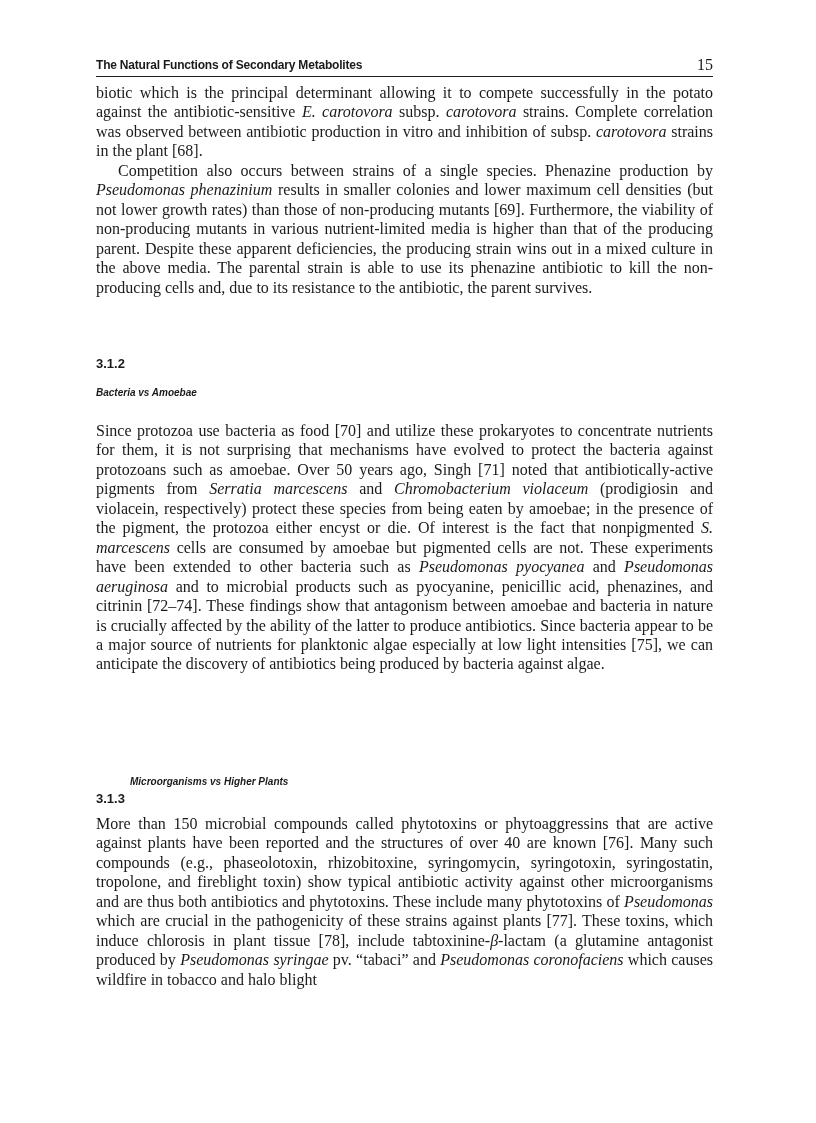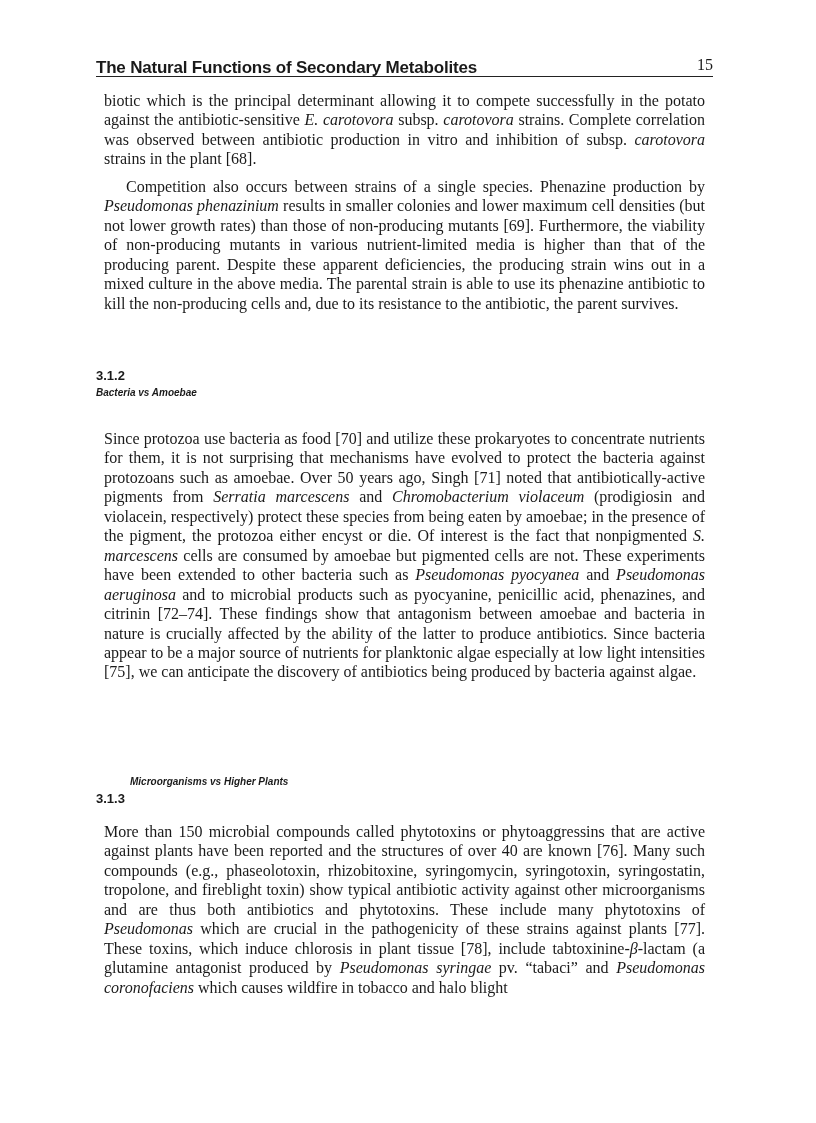--- a/index.html
+++ b/index.html
@@ -1,42 +1,42 @@
 <!DOCTYPE html>
 <html><head>
 <meta charset="utf-8">
 <style>
   html, body { margin:0; padding:0; background:#ffffff; }
   body { width:816px; height:1123px; position:relative; overflow:hidden; color:#1a1a1a; }
   .page { position:absolute; left:96px; top:0; width:617px; }
   .running-head { position:absolute; top:56px; left:0; width:617px; height:20px; border-bottom:1px solid #222; }
-  .running-title { position:absolute; left:0; top:2px; font-family:"Liberation Sans", sans-serif; font-weight:bold; font-size:17px; letter-spacing:-0.2px; }
+  .running-title { position:absolute; left:0; top:2px; font-family:"Liberation Sans", sans-serif; font-weight:bold; font-size:12px; letter-spacing:-0.2px; }
   .page-num { position:absolute; right:0; top:0; font-family:"Liberation Serif", serif; font-size:16px; }
   .body { position:absolute; left:0; width:617px; font-family:"Liberation Serif", serif; font-size:16px; line-height:19.45px; text-align:justify; hyphens:manual; }
-  .body p { margin:8px; }
+  .body p { margin:0; }
   .indent { text-indent:22px; }
   .sec-num { position:absolute; left:0; font-family:"Liberation Sans", sans-serif; font-weight:bold; font-size:13px; }
   .sec-title { position:absolute; left:0; font-family:"Liberation Sans", sans-serif; font-weight:bold; font-style:italic; font-size:10px; }
   i { font-style:italic; }
 </style>
 </head>
 <body>
 
 <div class="page">
   <div class="running-head">
     <span class="running-title">The Natural Functions of Secondary Metabolites</span>
     <span class="page-num">15</span>
   </div>
 
   <div class="body" style="top:83px;">
       <p>biotic which is the principal determinant allowing it to compete successfully in the potato against the antibiotic-sensitive <i>E. carotovora</i> subsp. <i>carotovora</i> strains. Complete correlation was observed between antibiotic production in vitro and inhibition of subsp. <i>carotovora</i> strains in the plant [68].</p>
       <p class="indent">Competition also occurs between strains of a single species. Phenazine pro­duction by <i>Pseudomonas phenazinium</i> results in smaller colonies and lower maximum cell densities (but not lower growth rates) than those of non-produc­ing mutants [69]. Furthermore, the viability of non-producing mutants in various nutrient-limited media is higher than that of the producing parent. Despite these apparent deficiencies, the producing strain wins out in a mixed culture in the above media. The parental strain is able to use its phenazine antibiotic to kill the non-producing cells and, due to its resistance to the antibiotic, the parent survives.</p>
     </div>
 
-  <div class="sec-num" style="top:368px;">3.1.2</div>
+  <div class="sec-num" style="top:356px;">3.1.2</div>
   <div class="sec-title" style="top:387px;">Bacteria vs Amoebae</div>
   <div class="body" style="top:421px;">
       <p>Since protozoa use bacteria as food [70] and utilize these prokaryotes to concentrate nutrients for them, it is not surprising that mechanisms have evolv­ed to protect the bacteria against protozoans such as amoebae. Over 50 years ago, Singh [71] noted that antibiotically-active pigments from <i>Serratia marcescens</i> and <i>Chromobacterium violaceum</i> (prodigiosin and violacein, respectively) protect these species from being eaten by amoebae; in the presence of the pigment, the protozoa either encyst or die. Of interest is the fact that nonpigmented <i>S. marcescens</i> cells are consumed by amoebae but pigmented cells are not. These experiments have been extended to other bacteria such as <i>Pseudomonas pyocyanea</i> and <i>Pseudomonas aeruginosa</i> and to microbial products such as pyocyanine, penicillic acid, phenazines, and citrinin [72–74]. These findings show that antagonism between amoebae and bacteria in nature is crucially affected by the ability of the latter to produce antibiotics. Since bacteria appear to be a major source of nutrients for planktonic algae especially at low light intensities [75], we can anticipate the discovery of antibiotics being produced by bacteria against algae.</p>
     </div>
 
   <div class="sec-num" style="top:791px;">3.1.3</div>
   <div class="sec-title" style="top:776px;margin-left:34px;">Microorganisms vs Higher Plants</div>
   <div class="body" style="top:814px;">
       <p>More than 150 microbial compounds called phytotoxins or phytoaggressins that are active against plants have been reported and the structures of over 40 are known [76]. Many such compounds (e.g., phaseolotoxin, rhizobitoxine, syringomycin, syringotoxin, syringostatin, tropolone, and fireblight toxin) show typical antibiotic activity against other microorganisms and are thus both anti­biotics and phytotoxins. These include many phytotoxins of <i>Pseudomonas</i> which are crucial in the pathogenicity of these strains against plants [77]. These toxins, which induce chlorosis in plant tissue [78], include tabtoxinine-<i>β</i>-lactam (a glutamine antagonist produced by <i>Pseudomonas syringae</i> pv. “tabaci” and <i>Pseudomonas coronofaciens</i> which causes wildfire in tobacco and halo blight</p>
     </div>

